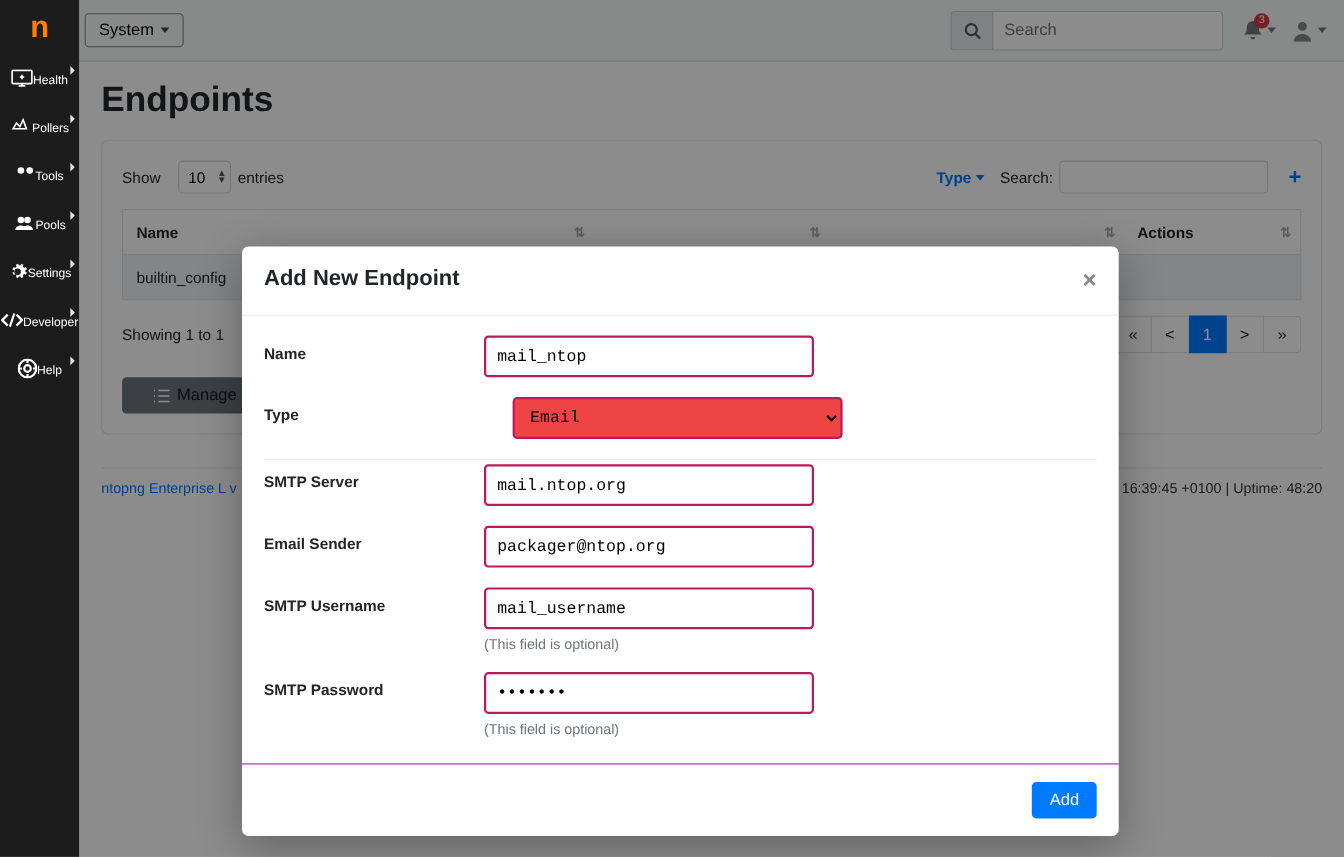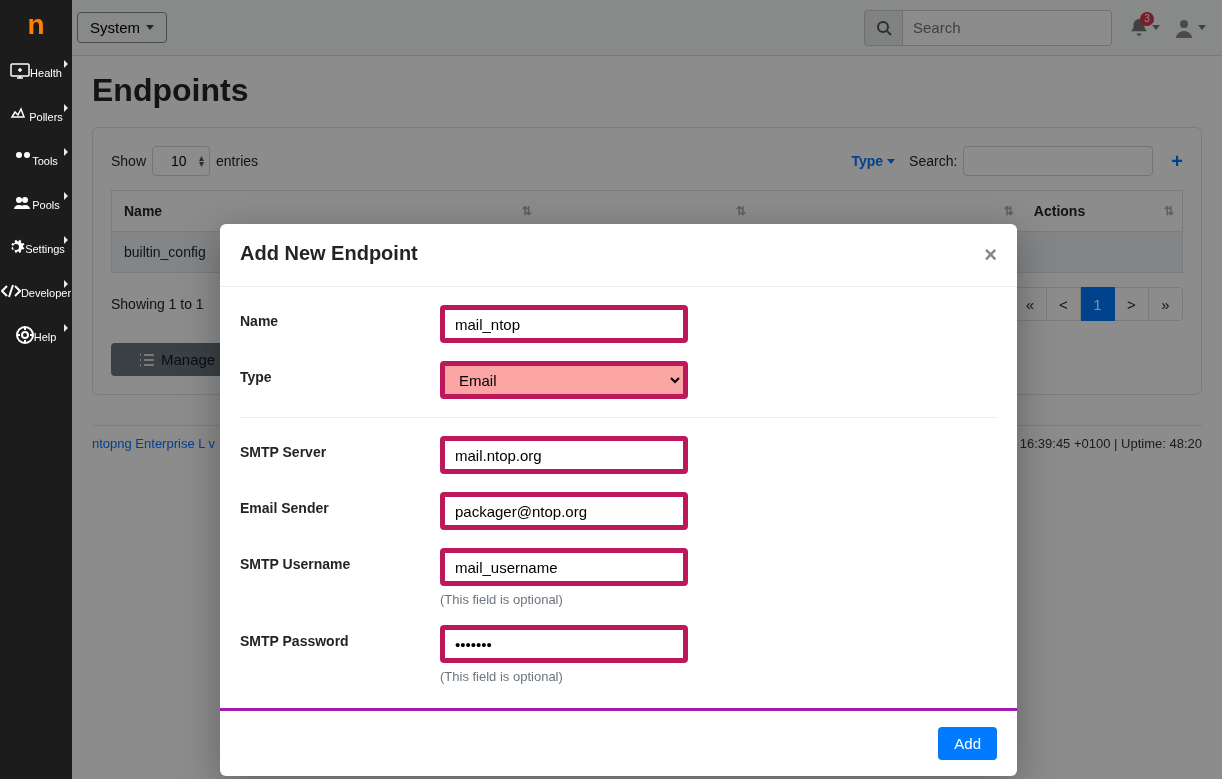--- a/index.html
+++ b/index.html
@@ -159,25 +159,26 @@
 }
 .table-controls {
   display: flex;
   align-items: center;
   margin-bottom: 14px;
 }
 .select-sm {
   border: 1px solid #ced4da;
   border-radius: 4px;
   height: 30px;
-  padding: 0 22px 0 18px;
+  padding: 0 22px 0 8px;
   font-size: 14px;
   appearance: none;
   background: #fff;
   position: relative;
+  margin-left: 10px;
 }
 .select-wrap { position: relative; display: inline-block; margin: 0 6px;}
 .select-wrap .arrows {
   position: absolute; right: 6px; top: 50%; transform: translateY(-50%);
   font-size: 10px; line-height: 6px; color: #555; pointer-events: none;
 }
 .type-link { color: #007bff; font-weight: 600; cursor: pointer; margin-right: 14px; display: inline-flex; align-items: center;}
 .filter-search { border: 1px solid #ced4da; border-radius: 4px; height: 30px; width: 190px; padding: 0 8px; }
 .plus-btn { color: #007bff; font-size: 20px; margin-left: 18px; cursor: pointer; font-weight: bold;}
 table { width: 100%; border-collapse: collapse; border: 1px solid #dee2e6;}
@@ -225,32 +226,32 @@
 }
 .modal-header {
   padding: 18px 20px;
   border-bottom: 1px solid #e9ecef;
   display: flex; 
 }
 .modal-header h3 { font-size: 20px; font-weight: 700;}
 .close-x { margin-left: auto; font-size: 22px; color: #888; cursor: pointer; font-weight: bold;}
 .modal-body { padding: 18px 20px 6px;}
 .form-row { display: flex; align-items: flex-start; margin-bottom: 18px;}
-.form-row.divider { border-top: 1px solid #e9ecef; padding-top: 18px;}
+.form-row.divider { border-top: 1px solid #e9ecef; padding-top: 4px;}
 .form-row label { width: 200px; font-weight: 700; padding-top: 8px;}
 .form-col { flex: 1; max-width: 302px;}
 .form-control {
-  width: 248px; height: 38px;
-  border: 5px solid #be185d; border-radius: 4px;
-  padding: 0 10px; font-size: 15px;
-}
-select.form-control { background: #fca5a5; }
+  width: 300px; height: 38px;
+  border: 2px solid #be185d; border-radius: 4px;
+  padding: 0 10px; font-size: 15px; font-family: Liberation Mono, monospace;
+}
+select.form-control { background: #ef4444; margin-left: 26px; }
 .hint { font-size: 13px; color: #6c757d; margin-top: 6px;}
 .modal-footer {
-  border-top: 3px solid #a21caf;
+  border-top: 1px solid #a21caf;
   padding: 16px 20px;
   display: flex; justify-content: flex-end;
 }
 .btn-primary {
   background: #007bff; color: #fff; border: none;
   padding: 8px 16px; border-radius: 4px; font-size: 15px; cursor: pointer;
 }
 svg { display: block; }
 </style>
 </head>

